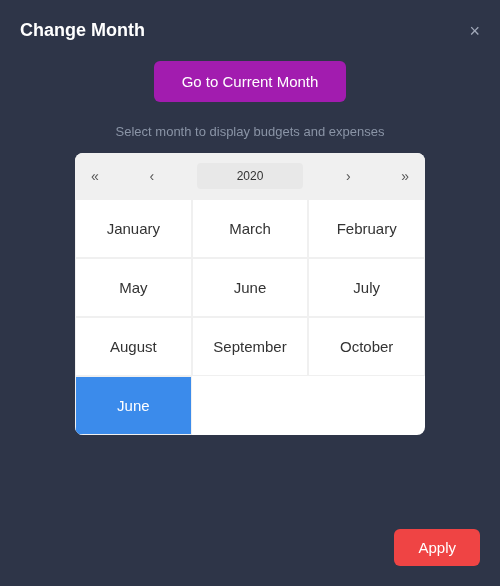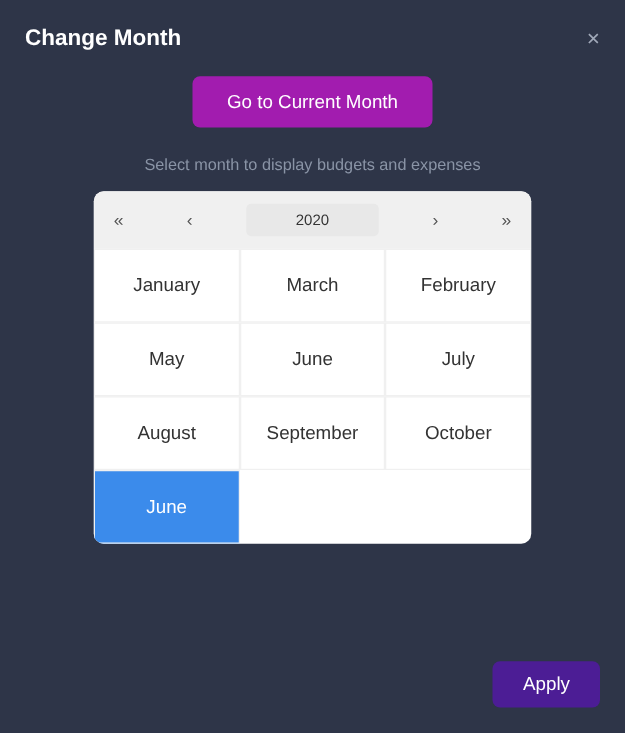--- a/index.html
+++ b/index.html
@@ -115,21 +115,21 @@
       border: 1px solid #f0f0f0;
       text-align: center;
     }
 
     .month-cell.selected {
       background: #3b8beb;
       color: #ffffff;
     }
 
     .apply-btn {
-      background: #4c1d95;
+      background: #ef4444;
       color: #ffffff;
       border: none;
       border-radius: 6px;
       padding: 10px 24px;
       font-size: 15px;
       font-weight: 500;
       cursor: pointer;
       position: absolute;
       bottom: 20px;
       right: 20px;

